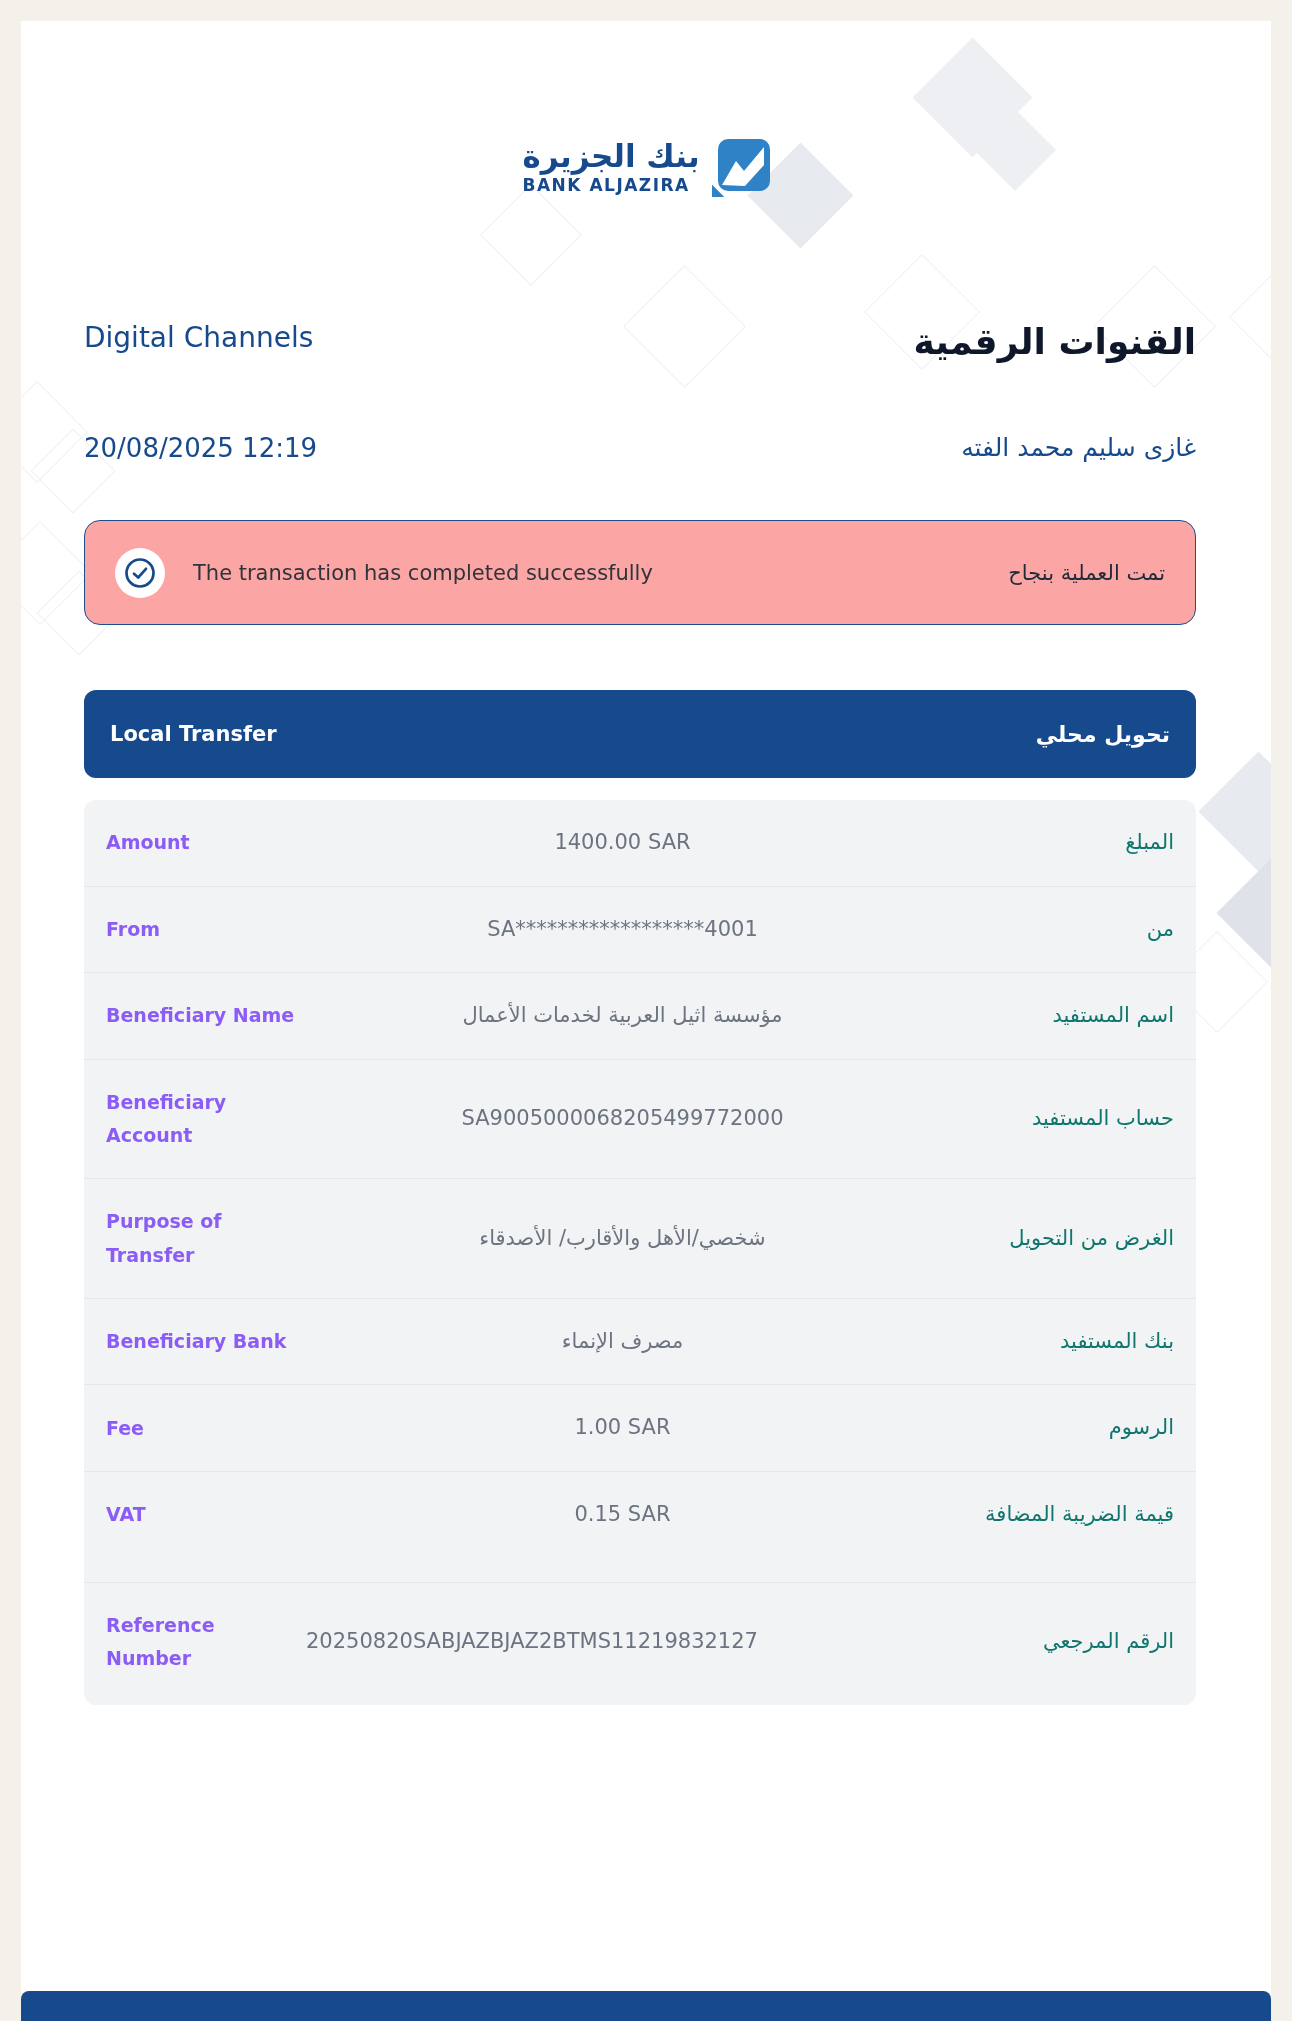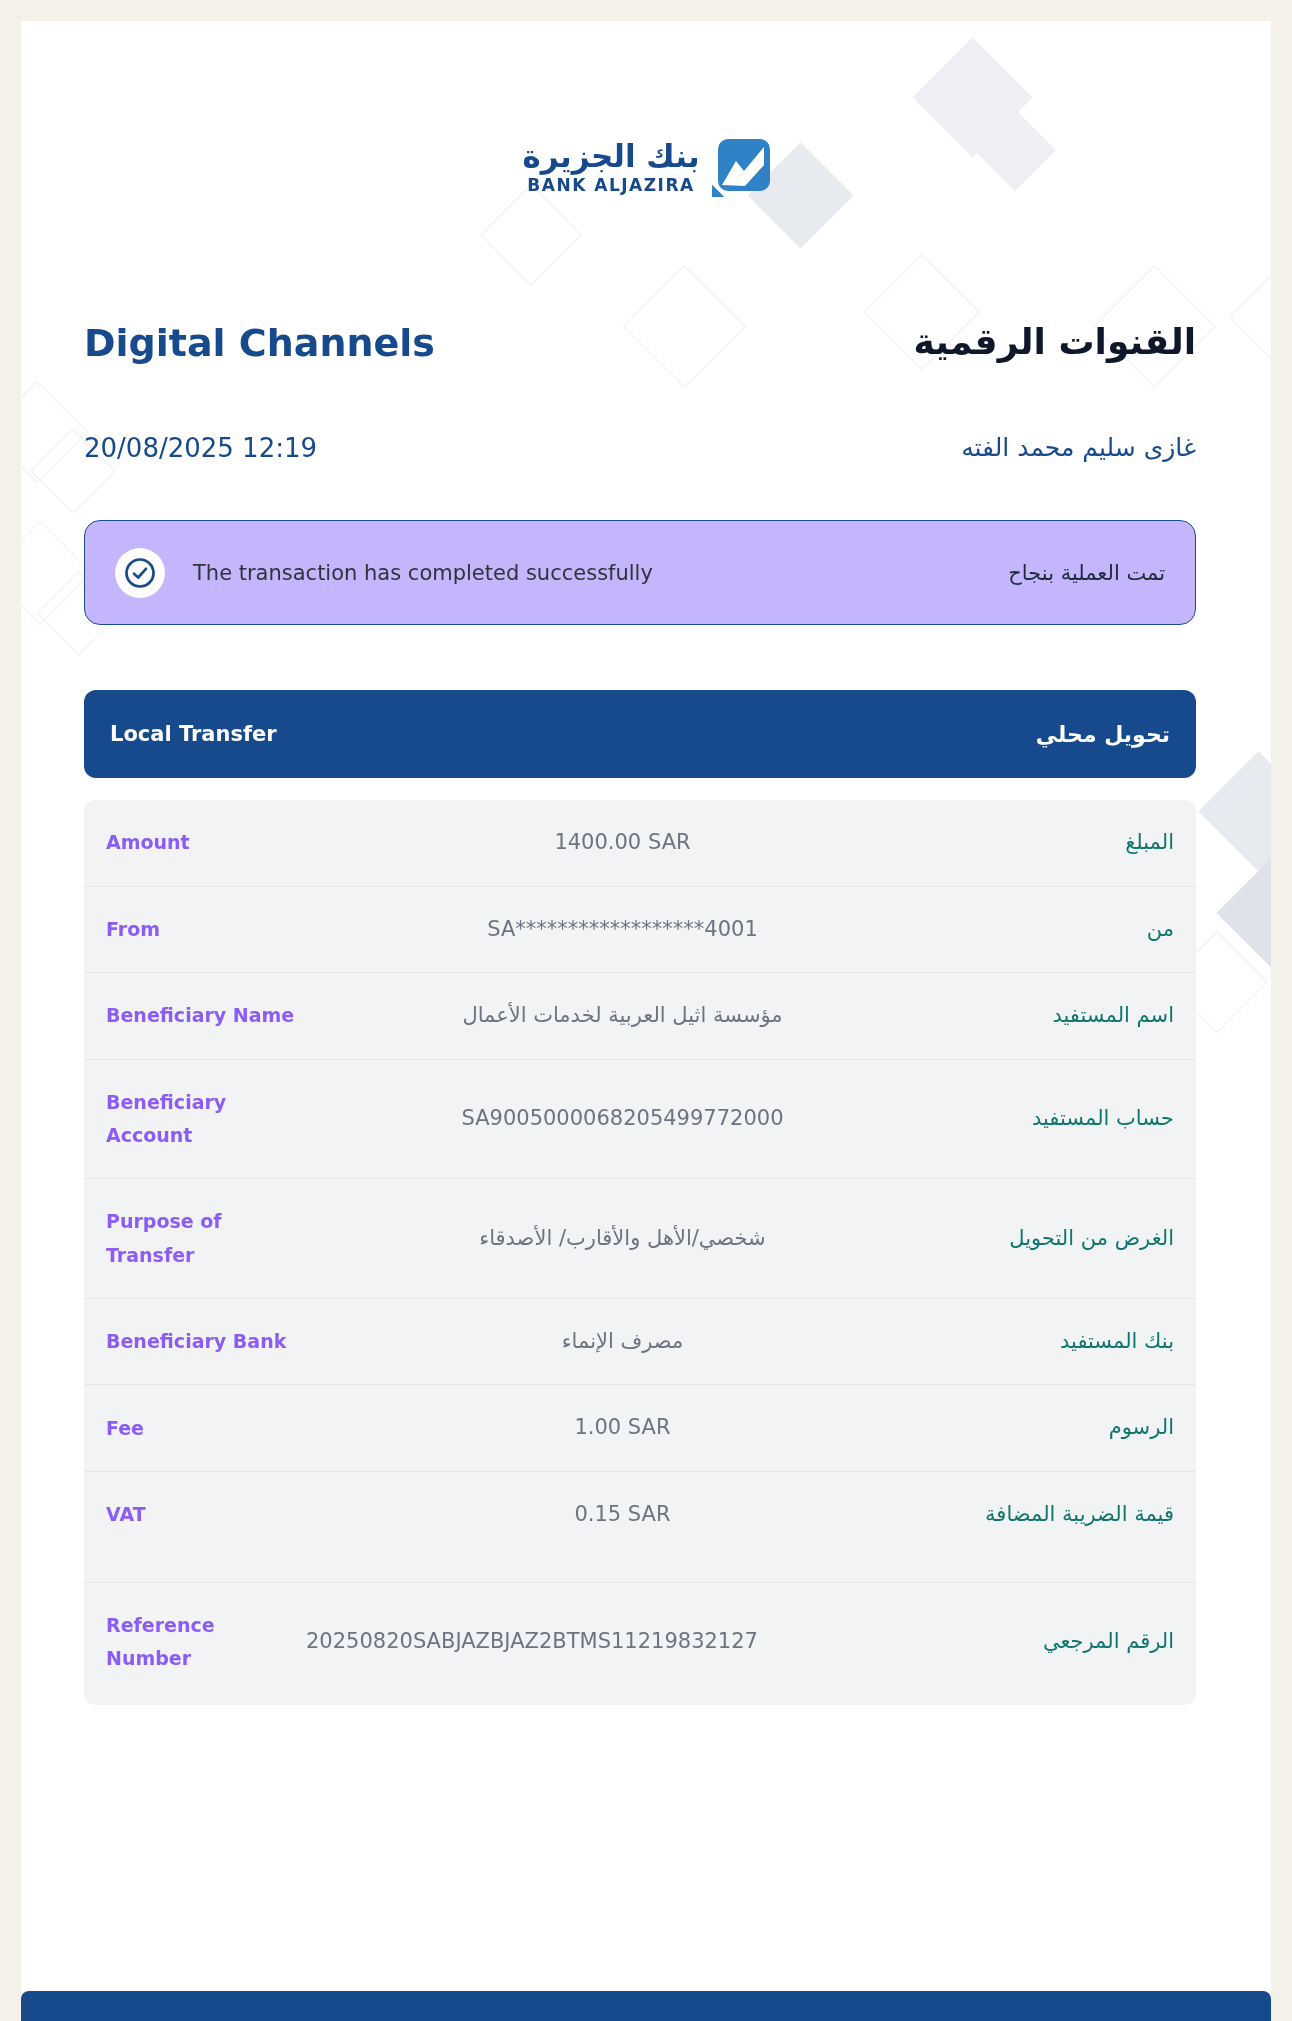--- a/index.html
+++ b/index.html
@@ -15,39 +15,39 @@
   }
   .content{position:relative;z-index:2;}
   
   .deco{position:absolute;z-index:1;transform:rotate(45deg);}
   .d-o{border:1.5px solid #eef0f4;background:transparent;}
   .d-f1{background:#edeff3;}
   .d-f2{background:#e7eaef;}
   .d-f3{background:#dfe3e9;}
   
   .logo{position:absolute;top:118px;left:0;right:0;display:flex;justify-content:center;align-items:center;gap:14px;}
-  .logo-text{display:flex;flex-direction:column;align-items:center;}
+  .logo-text{display:flex;flex-direction:column;align-items:flex-start;}
   .logo-ar{color:#174a8c;font-size:31px;font-weight:bold;line-height:1.1;}
   .logo-en{color:#174a8c;font-size:17px;font-weight:bold;letter-spacing:1.5px;margin-top:2px;}
   .logo-mark{position:relative;width:56px;height:56px;}
   .logo-sq{position:absolute;right:0;top:0;width:52px;height:52px;background:#2e82c5;border-radius:10px;}
   .logo-sq svg{position:absolute;left:0;top:0;}
   .logo-chip{position:absolute;left:-2px;bottom:-2px;width:16px;height:16px;background:#2e82c5;
     clip-path:polygon(0 100%,0 20%,80% 100%);}
   
   .title-row{position:absolute;left:63px;right:75px;top:300px;display:flex;justify-content:space-between;align-items:flex-start;}
-  .title-en{color:#174a8c;font-size:38px;font-weight:bold;text-align:center;}
+  .title-en{color:#174a8c;font-size:28px;font-weight:normal;text-align:center;}
   .title-ar{color:#0f172a;font-size:36px;font-weight:bold;}
   .sub-row{position:absolute;left:63px;right:75px;top:412px;display:flex;justify-content:space-between;align-items:flex-start;}
   .datetime{color:#174a8c;font-size:26px;}
   .customer{color:#174a8c;font-size:25px;}
   
   .banner{
     position:absolute;left:63px;right:75px;top:499px;height:105px;
-    background:#c4b5fd;border:1.5px solid #1c4e8e;border-radius:16px;
+    background:#fca5a5;border:1.5px solid #1c4e8e;border-radius:16px;
     display:flex;align-items:center;padding:0 30px;box-sizing:border-box;
   }
   .check-wrap{width:50px;height:50px;border-radius:50%;background:#ffffff;
     display:flex;align-items:center;justify-content:center;flex:0 0 auto;}
   .banner-en{color:#30343a;font-size:21px;margin-left:28px;flex:1 1 auto;}
   .banner-ar{color:#1d2b3a;font-size:21px;}
   
   .section-bar{
     position:absolute;left:63px;right:75px;top:669px;height:88px;
     background:#174a8c;border-radius:12px;

